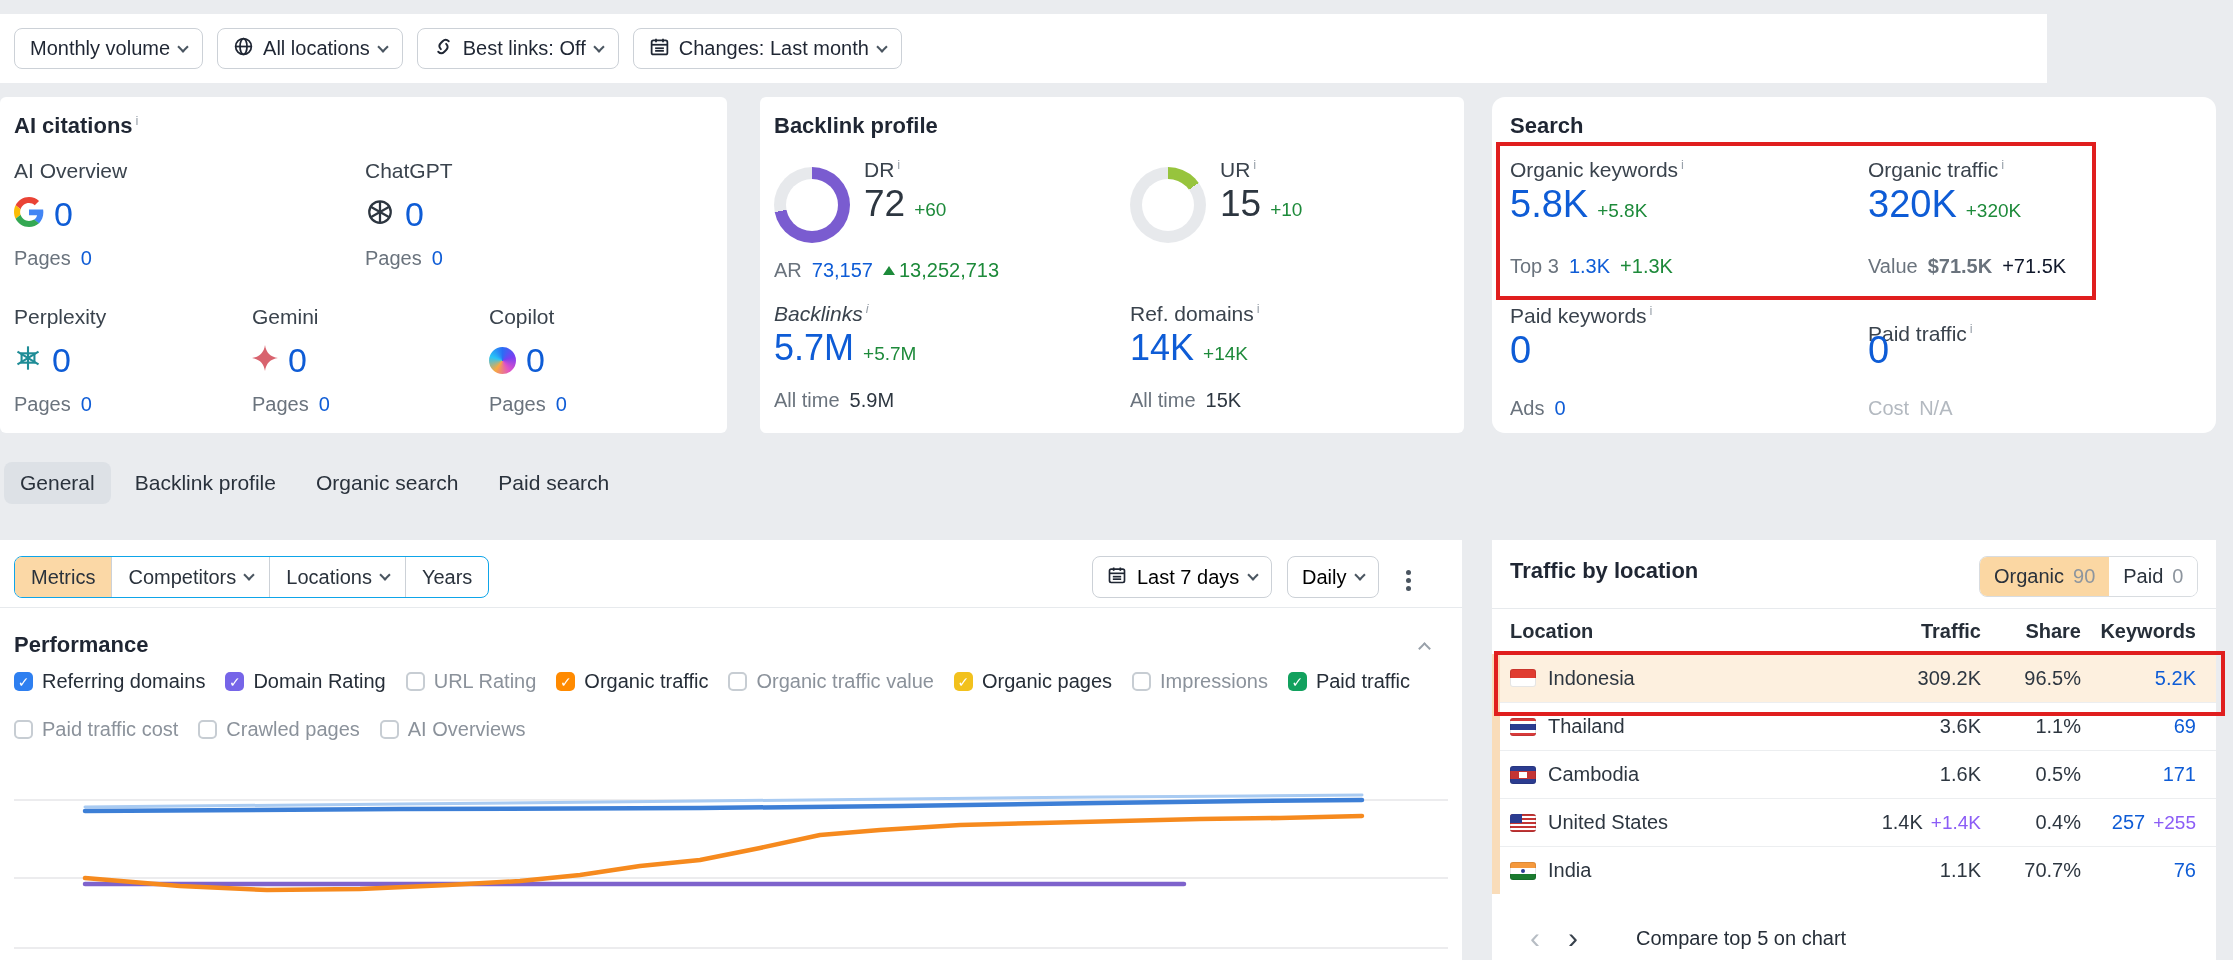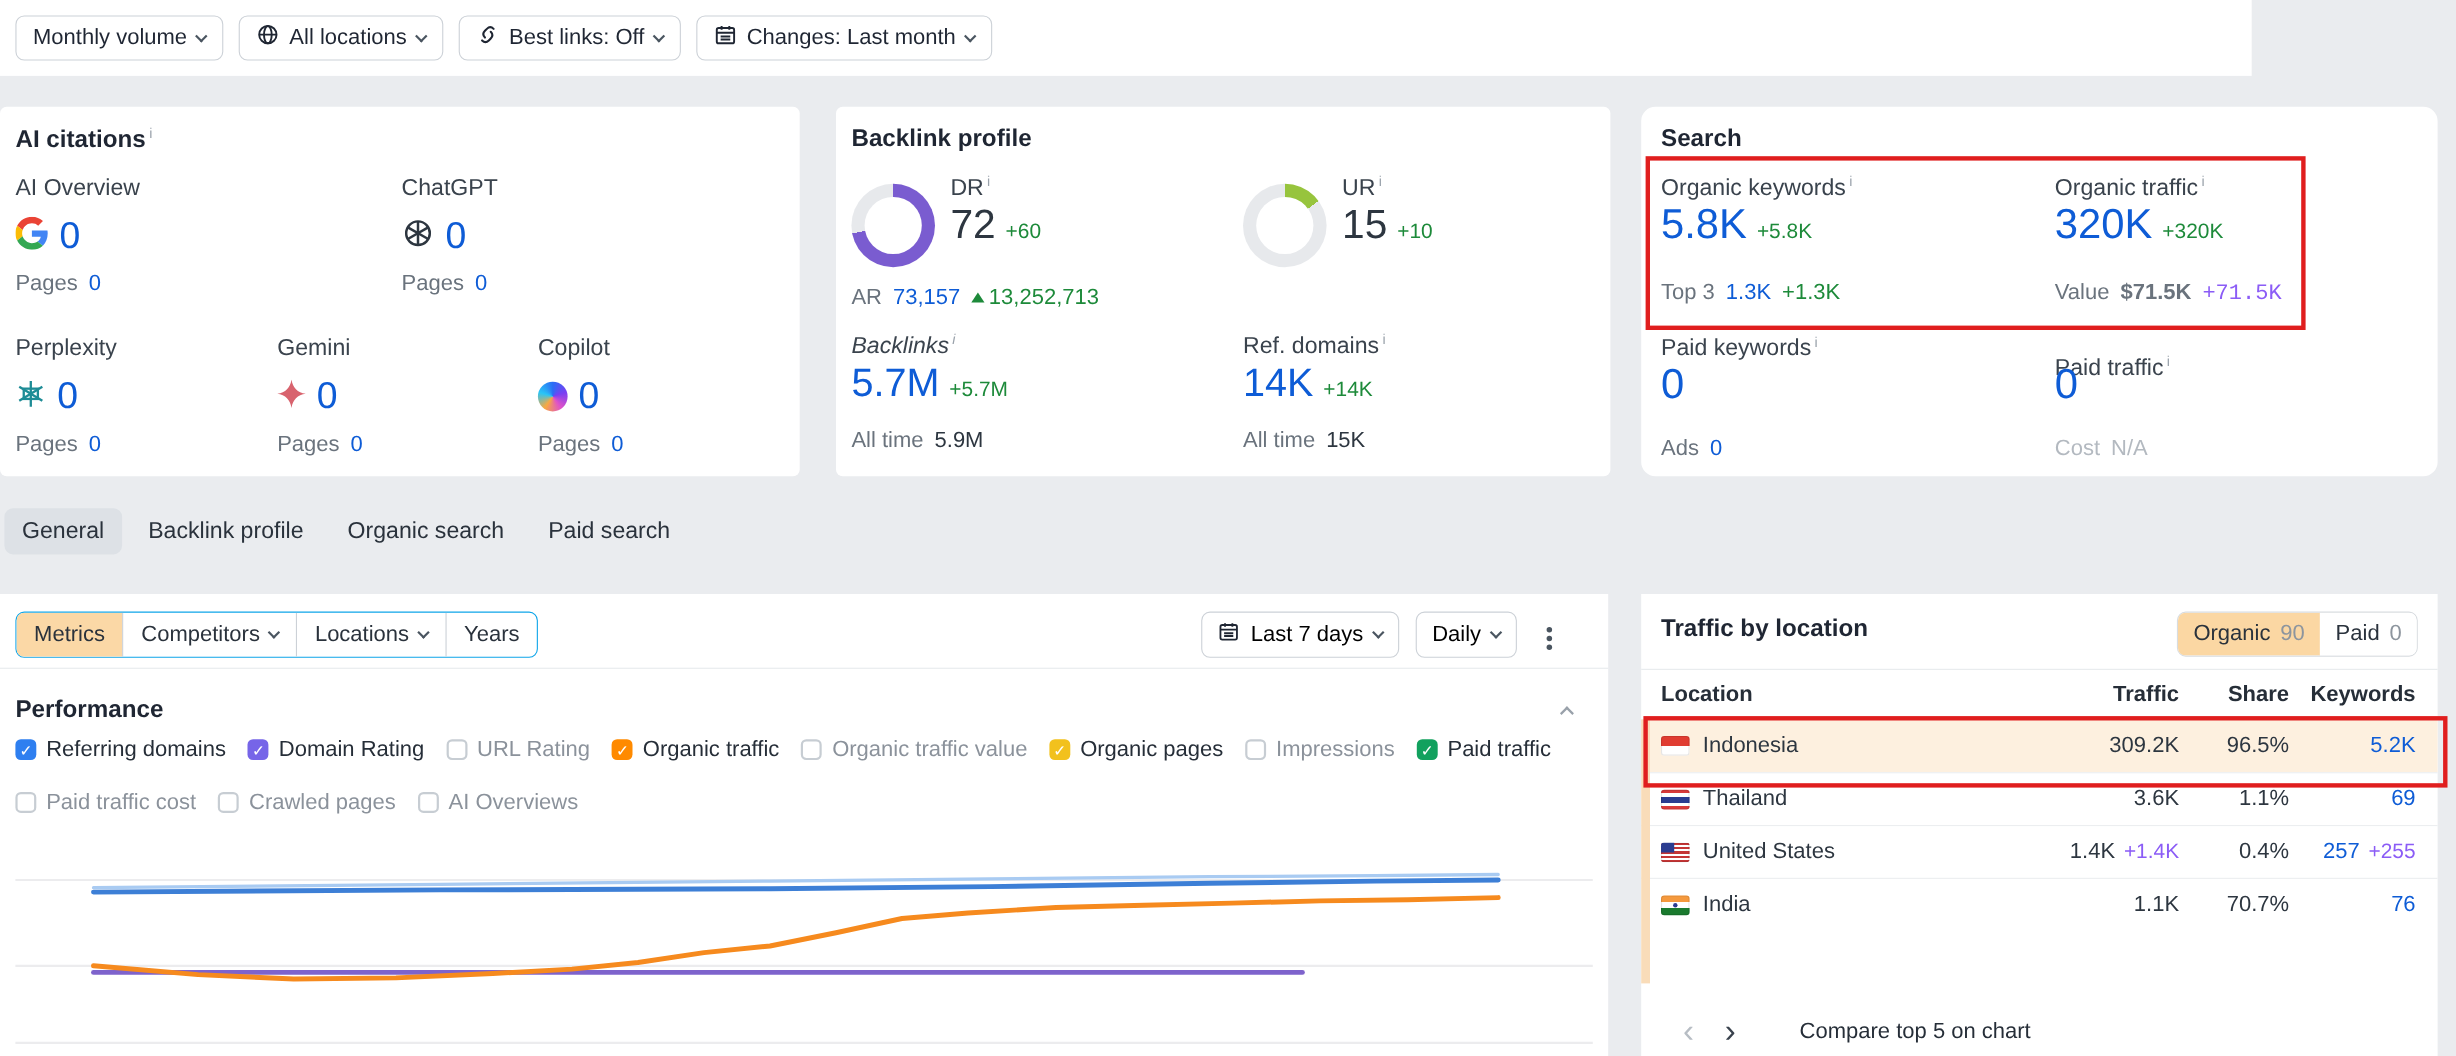--- a/index.html
+++ b/index.html
@@ -1,21 +1,21 @@
 <!DOCTYPE html>
 <html><head>
 <meta charset="utf-8">
 <style>
   * { margin:0; padding:0; box-sizing:border-box; }
   body { font-family:"Liberation Sans", sans-serif; background:#eaecef; color:#1f2633; }
   .page { position:relative; width:2233px; height:960px; background:#eaecef; overflow:hidden; }
   .white { background:#fff; position:absolute; }
 
   
-  .toolbar { left:0; top:0; width:2047px; height:69px; }
+  .toolbar { left:0; top:14px; width:2047px; height:69px; }
   .toolbar-inner { position:absolute; left:14px; top:14px; display:flex; gap:14px; }
   .tbtn { display:flex; align-items:center; gap:9px; height:41px; padding:0 15px; border:1px solid #ccd1d7; border-radius:8px; background:#fff; font-size:20px; color:#1f2633; cursor:pointer; }
   .chev { display:inline-block; width:8px; height:8px; border-right:2px solid #4a5560; border-bottom:2px solid #4a5560; transform:rotate(45deg); margin-top:-4px; }
   .chev-up { display:inline-block; width:9px; height:9px; border-right:2px solid #99a1aa; border-bottom:2px solid #99a1aa; transform:rotate(225deg); margin-top:6px; }
 
   
   .card { background:#fff; position:absolute; border-radius:6px; }
   .card-title { position:absolute; left:14px; top:16px; font-size:22px; font-weight:bold; color:#1f2633; }
   sup.info { color:#9aa2ab; font-size:13px; margin-left:3px; font-weight:normal; }
   .lbl { font-size:21px; color:#3a434d; }
@@ -296,21 +296,21 @@
       </div>
 
     <div class="s-label" style="left:376px; top:60px;"><span>Organic traffic</span><sup class="info">i</sup></div>
     <div class="val-row" style="left:376px; top:86px;">
         <span class="big-blue blue-link" style="font-size:38px;">320K</span>
         <span class="chg">+320K</span>
       </div>
     <div class="s-sub" style="left:376px; top:158px;">
         <span>Value</span>
         <b>$71.5K</b>
-        <span style="color:#8b5cf6;font-family:Liberation Mono, monospace;">+71.5K</span>
+        <span style="color:#0f172a;">+71.5K</span>
       </div>
 
     <div class="s-label" style="left:18px; top:206px;"><span>Paid keywords</span><sup class="info">i</sup></div>
     <div class="val-row" style="left:18px; top:232px;">
         <span class="big-blue blue-link" style="font-size:38px;">0</span>
       </div>
     <div class="s-sub" style="left:18px; top:300px;">
         <span>Ads</span>
         <span class="blue-link">0</span>
       </div>
@@ -476,20 +476,29 @@
         <span class="cell-loc">
             <span class="flag flag-th"></span>
             <span>Thailand</span>
           </span>
         <span class="cell-r"><span>3.6K</span></span>
         <span class="cell-r">1.1%</span>
         <span class="cell-r kw"><span>69</span></span>
       </div>
       <div class="t-row">
         <span class="cell-loc">
+            <span class="flag flag-kh"></span>
+            <span>Cambodia</span>
+          </span>
+        <span class="cell-r"><span>1.6K</span></span>
+        <span class="cell-r">0.5%</span>
+        <span class="cell-r kw"><span>171</span></span>
+      </div>
+      <div class="t-row">
+        <span class="cell-loc">
             <span class="flag flag-us"></span>
             <span>United States</span>
           </span>
         <span class="cell-r"><span>1.4K</span><span class="grn">+1.4K</span></span>
         <span class="cell-r">0.4%</span>
         <span class="cell-r kw"><span>257</span><span class="grn">+255</span></span>
       </div>
       <div class="t-row">
         <span class="cell-loc">
             <span class="flag flag-in"></span>

